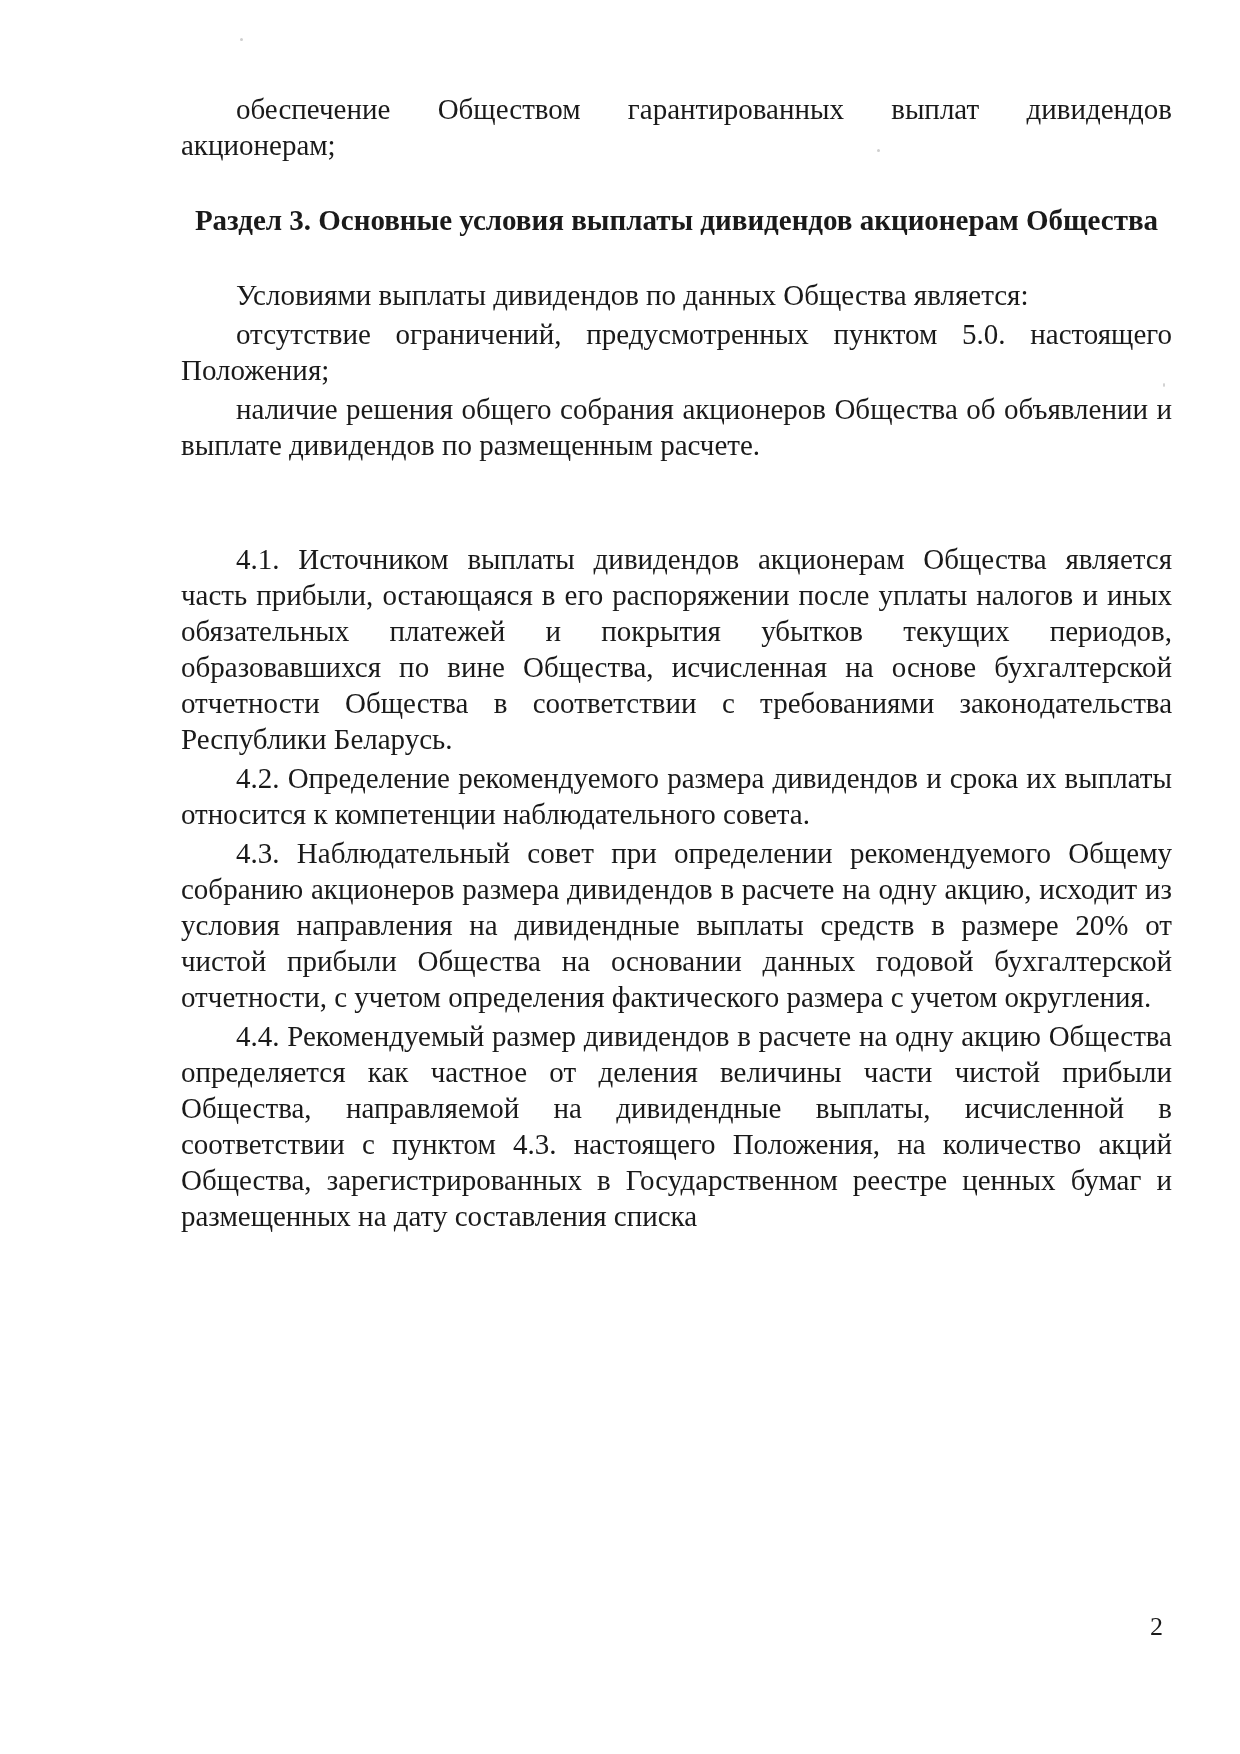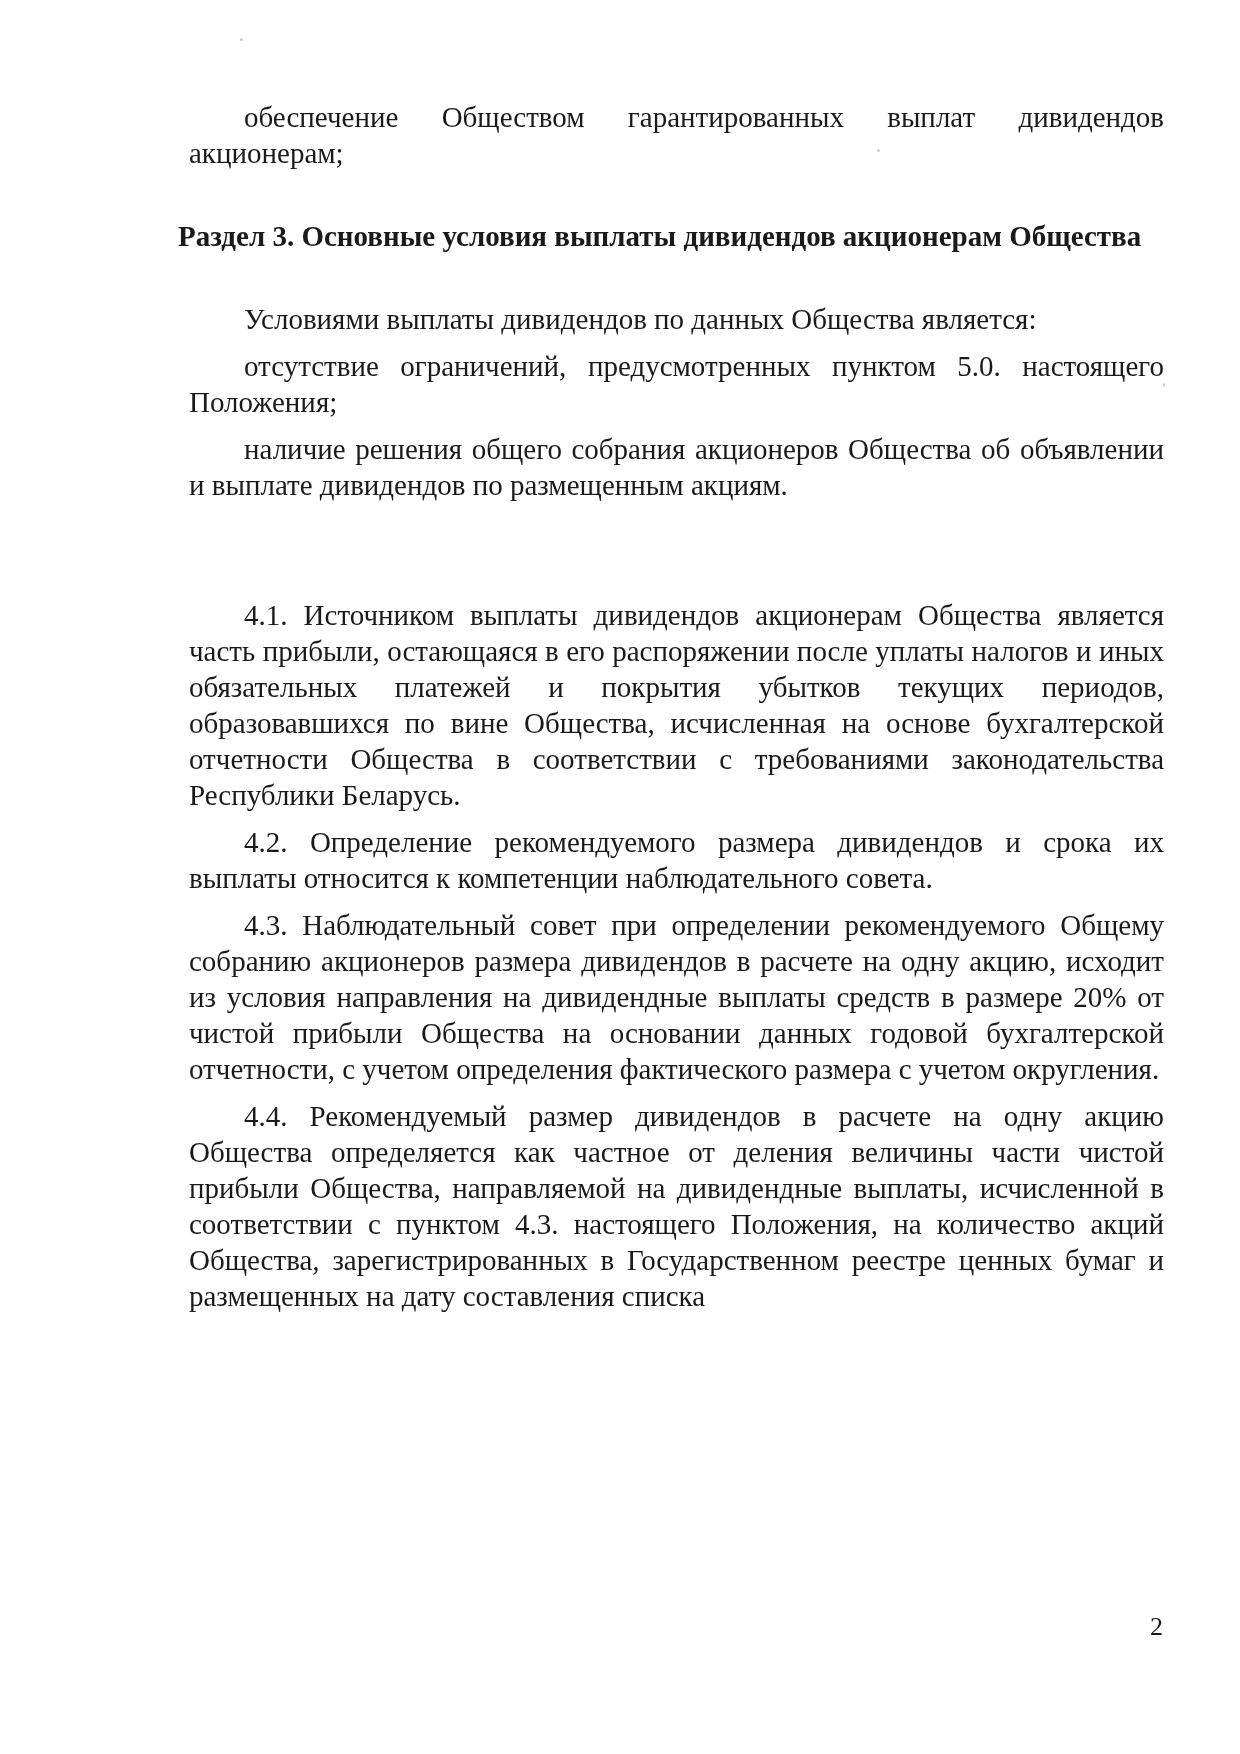--- a/index.html
+++ b/index.html
@@ -19,28 +19,29 @@
       position: absolute;
       left: 178px;
       top: 88px;
       width: 997px;
     }
     .para {
       font-size: 29px;
       line-height: 36px;
       text-align: justify;
       text-align-last: left;
-      margin: 11px;
+      margin: 3px;
     }
     .indent {
       text-indent: 55px;
     }
     .heading {
       font-size: 29px;
       line-height: 36px;
+      text-align: center;
       margin: 0;
     }
     .gap-before-heading { height: 36px; }
     .gap-after-heading { height: 36px; }
     .page-number {
       position: absolute;
       left: 1150px;
       top: 1612px;
       font-size: 26px;
       line-height: 30px;
@@ -57,21 +58,21 @@
 <div class="page">
 
   <p class="para indent">обеспечение Обществом гарантированных выплат дивидендов акционерам;</p>
 
   <div class="gap-before-heading"></div>
   <h2 class="heading">Раздел 3. Основные условия выплаты дивидендов акционерам Общества</h2>
   <div class="gap-after-heading"></div>
 
   <p class="para indent">Условиями выплаты дивидендов по данных Общества является:</p>
   <p class="para indent">отсутствие ограничений, предусмотренных пунктом 5.0. настоящего Положения;</p>
-  <p class="para indent">наличие решения общего собрания акционеров Общества об объявлении и выплате дивидендов по размещенным акциям.</p>
+  <p class="para indent">наличие решения общего собрания акционеров Общества об объявлении и выплате дивидендов по размещенным расчете.</p>
 
   <div class="gap-before-heading"></div>
   <div class="gap-after-heading"></div>
 
   <p class="para indent">4.1. Источником выплаты дивидендов акционерам Общества является часть прибыли, остающаяся в его распоряжении после уплаты налогов и иных обязательных платежей и покрытия убытков текущих периодов, образовавшихся по вине Общества, исчисленная на основе бухгалтерской отчетности Общества в соответствии с требованиями законодательства Республики Беларусь.</p>
   <p class="para indent">4.2. Определение рекомендуемого размера дивидендов и срока их выплаты относится к компетенции наблюдательного совета.</p>
   <p class="para indent">4.3. Наблюдательный совет при определении рекомендуемого Общему собранию акционеров размера дивидендов в расчете на одну акцию, исходит из условия направления на дивидендные выплаты средств в размере 20% от чистой прибыли Общества на основании данных годовой бухгалтерской отчетности, с учетом определения фактического размера с учетом округления.</p>
   <p class="para indent">4.4. Рекомендуемый размер дивидендов в расчете на одну акцию Общества определяется как частное от деления величины части чистой прибыли Общества, направляемой на дивидендные выплаты, исчисленной в соответствии с пунктом 4.3. настоящего Положения, на количество акций Общества, зарегистрированных в Государственном реестре ценных бумаг и размещенных на дату составления списка</p>
 
 </div>

